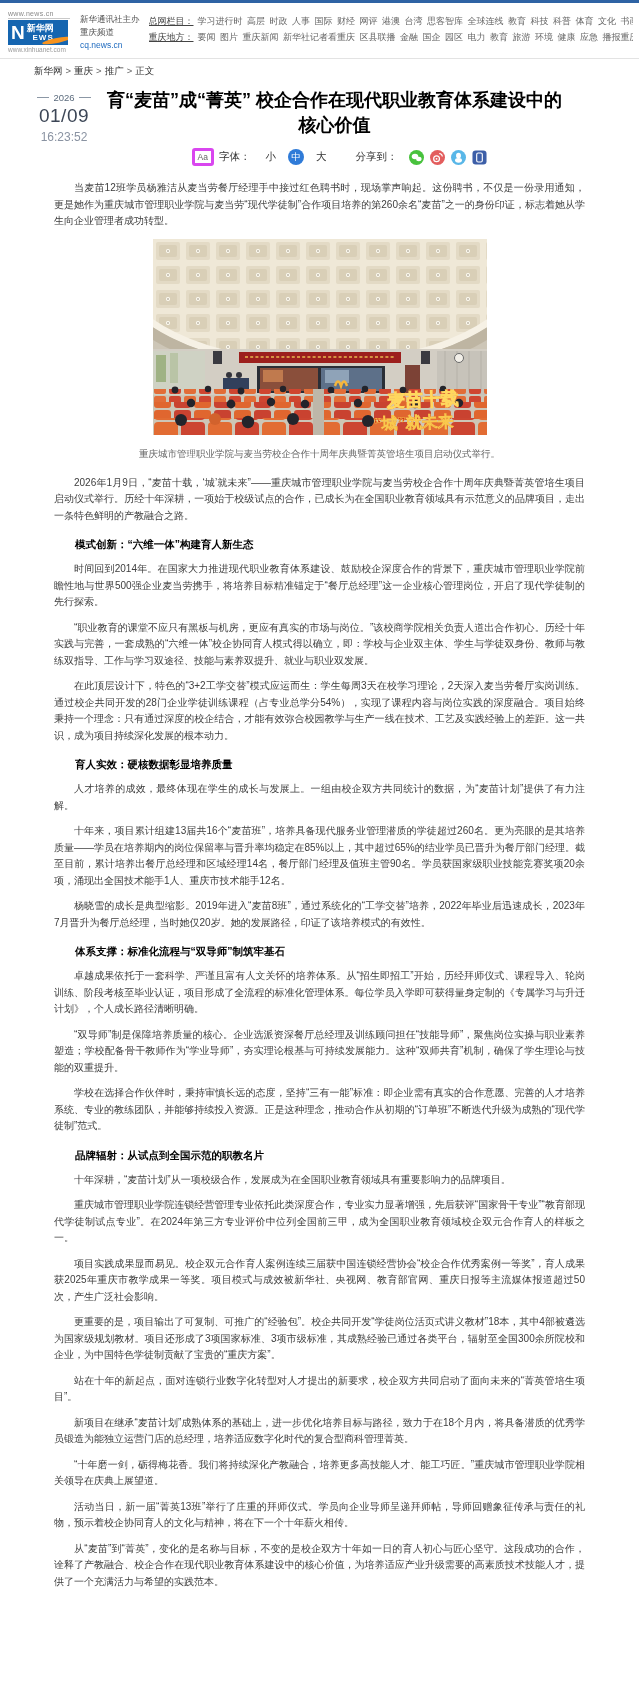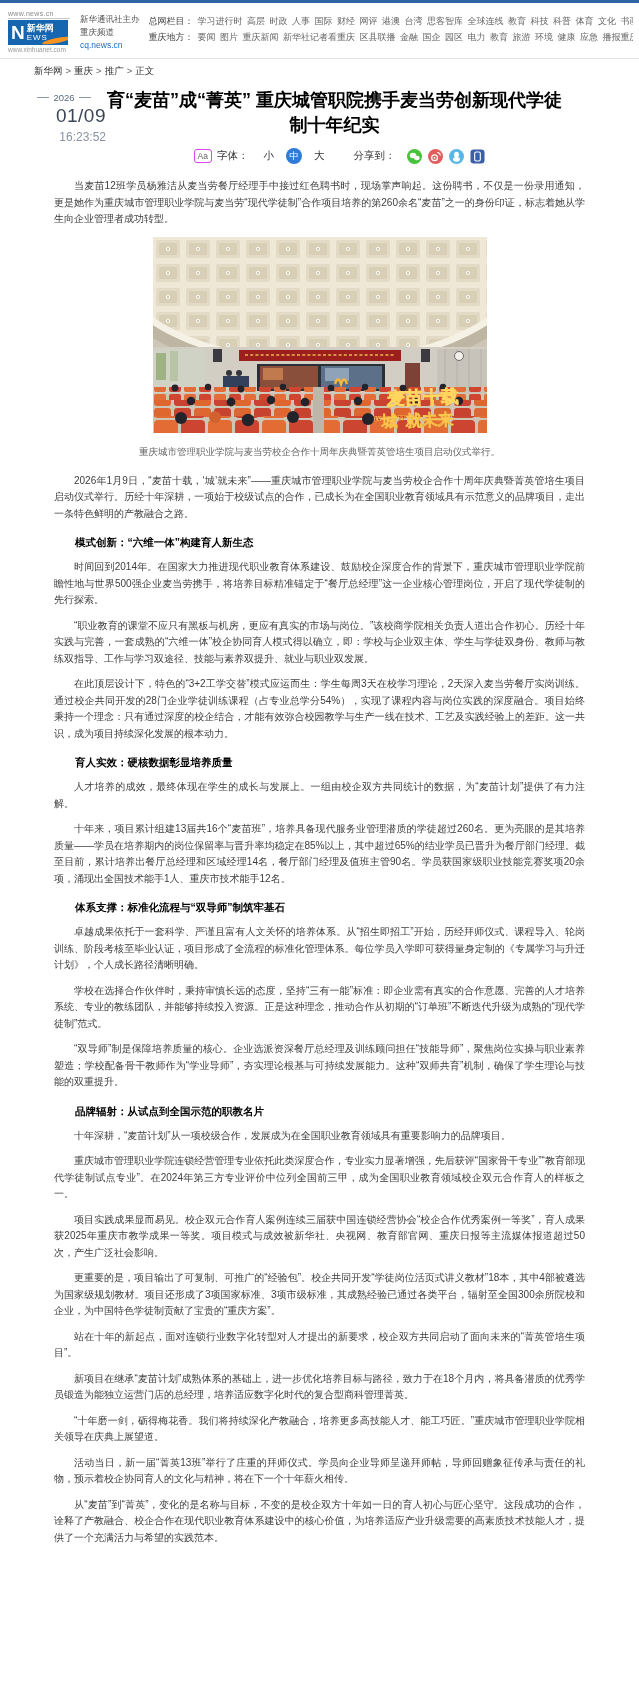--- a/index.html
+++ b/index.html
@@ -9,47 +9,47 @@
   .topline { height:3px; background:#2e63a4; }
 
   
   .site-header { display:flex; align-items:flex-start; padding:7px 6px 5px 8px; border-bottom:1px solid #e3e3e3; }
   .logo-wrap { width:62px; flex:0 0 auto; }
   .logo-top { font-size:7px; color:#8a8a8a; letter-spacing:.3px; border-bottom:1px solid #c9c9c9; padding-bottom:1px; margin-bottom:1px; white-space:nowrap; }
   .logo-box { width:60px; height:25px; background:#1565b0; position:relative; display:flex; align-items:center; padding-left:3px; overflow:hidden; }
   .logo-n { color:#fff; font-weight:bold; font-size:19px; line-height:1; }
   .logo-right { display:flex; flex-direction:column; margin-left:2px; }
   .logo-cn { color:#fff; font-size:9px; font-weight:bold; line-height:10px; white-space:nowrap; }
-  .logo-en { color:#fff; font-size:8px; font-weight:normal; letter-spacing:1px; line-height:9px; }
+  .logo-en { color:#fff; font-size:8px; font-weight:bold; letter-spacing:1px; line-height:9px;text-align:right; }
   .logo-swoosh { position:absolute; right:-4px; bottom:2px; width:30px; height:5px; background:#f7931e; border-radius:50% 60% 50% 60%; transform:rotate(-12deg); }
   .logo-bottom { font-size:6.5px; color:#9a9a9a; margin-top:1px; white-space:nowrap; }
   .sponsor-wrap { flex:0 0 auto; margin-left:10px; margin-top:3px; font-size:8.5px; color:#555; line-height:13px; white-space:nowrap; }
   .sponsor-wrap .cq { color:#1f6bbf; }
   .top-nav { flex:1 1 auto; margin-left:9px; margin-top:3px; overflow:hidden; }
   .nav-row { font-size:9px; color:#666; line-height:16px; white-space:nowrap; overflow:hidden; }
-  .nav-label { color:#444; margin-right:4px; }
+  .nav-label { color:#444; margin-right:4px;text-decoration:underline; }
   .nav-link { margin-right:4.5px; color:#666; cursor:pointer; }
 
   
   .breadcrumb { padding:6px 0 4px 34px; font-size:9.5px; color:#333; }
   .crumb { cursor:pointer; }
   .crumb-sep { color:#666; margin:0 3px; }
 
   
   .title-wrap { position:relative; padding-top:6px; }
-  .date-block { position:absolute; left:22px; top:10px; width:84px; text-align:right; }
+  .date-block { position:absolute; left:22px; top:10px; width:84px; text-align:center; }
   .date-year { display:flex; align-items:center; justify-content:center; font-size:9.5px; color:#5b6b7d; }
   .dline { width:12px; height:1px; background:#8b97a5; margin:0 4px; }
   .date-md { font-size:19px; color:#3c4656; letter-spacing:.5px; margin-top:2px; }
   .date-time { font-size:12px; color:#8a93a2; margin-top:3px; }
   h1.article-title { margin:0 70px 0 100px; text-align:center; font-size:18px; line-height:25px; color:#000; font-weight:bold; }
 
   
   .toolbar { display:flex; align-items:center; justify-content:center; margin:10px 0 6px 40px; font-size:10.5px; color:#333; }
-  .aa-box { border:1px solid #d946ef; border-radius:3px; font-size:8.5px; color:#666; padding:1px 3px; line-height:10px; margin-right:5px; }
+  .aa-box { border:3px solid #d946ef; border-radius:3px; font-size:8.5px; color:#666; padding:1px 3px; line-height:10px; margin-right:5px; }
   .font-label { color:#333; margin-right:8px; }
   .size-opt { margin:0 7px; cursor:pointer; color:#333; }
   .size-mid { width:16px; height:16px; border-radius:50%; background:#2f7bd8; color:#fff; font-size:9.5px; display:inline-flex; align-items:center; justify-content:center; margin:0 5px; cursor:pointer; }
   .share-label { margin:0 6px 0 22px; color:#333; }
   .share-ic { width:15px; height:15px; margin-left:6px; cursor:pointer; display:inline-block; }
 
   
   .article { padding:8px 54px 40px 54px; }
   p.para { font-size:10px; line-height:16.5px; color:#3d3d3d; text-indent:2em; text-align:justify; margin-bottom:9px; }
   h3.sec { font-size:10.5px; color:#000; font-weight:bold; text-indent:2em; margin:14px 0 9px 0; }
@@ -95,21 +95,21 @@
   <div class="title-wrap">
     <div class="date-block">
       <div class="date-year">
         <span class="dline"></span>
           <span>2026</span>
           <span class="dline"></span>
       </div>
       <div class="date-md">01/09</div>
       <div class="date-time">16:23:52</div>
     </div>
-    <h1 class="article-title">育“麦苗”成“菁英” 重庆城管职院携手麦当劳创新现代学徒制十年纪实</h1>
+    <h1 class="article-title">育“麦苗”成“菁英” 校企合作在现代职业教育体系建设中的核心价值</h1>
   </div>
 
   <div class="toolbar">
     <span class="aa-box">Aa</span>
     <span class="font-label">字体：</span>
     <span class="size-opt">小</span>
     <span class="size-mid">中</span>
     <span class="size-opt">大</span>
     <span class="share-label">分享到：</span>
     <svg class="share-ic" viewBox="0 0 16 16">
@@ -228,24 +228,25 @@
 
     <div id="article-rest">
         <p class="para">2026年1月9日，“麦苗十载，‘城’就未来”——重庆城市管理职业学院与麦当劳校企合作十周年庆典暨菁英管培生项目启动仪式举行。历经十年深耕，一项始于校级试点的合作，已成长为在全国职业教育领域具有示范意义的品牌项目，走出一条特色鲜明的产教融合之路。</p>
         <h3 class="sec">模式创新：“六维一体”构建育人新生态</h3>
         <p class="para">时间回到2014年。在国家大力推进现代职业教育体系建设、鼓励校企深度合作的背景下，重庆城市管理职业学院前瞻性地与世界500强企业麦当劳携手，将培养目标精准锚定于“餐厅总经理”这一企业核心管理岗位，开启了现代学徒制的先行探索。</p>
         <p class="para">“职业教育的课堂不应只有黑板与机房，更应有真实的市场与岗位。”该校商学院相关负责人道出合作初心。历经十年实践与完善，一套成熟的“六维一体”校企协同育人模式得以确立，即：学校与企业双主体、学生与学徒双身份、教师与教练双指导、工作与学习双途径、技能与素养双提升、就业与职业双发展。</p>
         <p class="para">在此顶层设计下，特色的“3+2工学交替”模式应运而生：学生每周3天在校学习理论，2天深入麦当劳餐厅实岗训练。通过校企共同开发的28门企业学徒训练课程（占专业总学分54%），实现了课程内容与岗位实践的深度融合。项目始终秉持一个理念：只有通过深度的校企结合，才能有效弥合校园教学与生产一线在技术、工艺及实践经验上的差距。这一共识，成为项目持续深化发展的根本动力。</p>
         <h3 class="sec">育人实效：硬核数据彰显培养质量</h3>
         <p class="para">人才培养的成效，最终体现在学生的成长与发展上。一组由校企双方共同统计的数据，为“麦苗计划”提供了有力注解。</p>
         <p class="para">十年来，项目累计组建13届共16个“麦苗班”，培养具备现代服务业管理潜质的学徒超过260名。更为亮眼的是其培养质量——学员在培养期内的岗位保留率与晋升率均稳定在85%以上，其中超过65%的结业学员已晋升为餐厅部门经理。截至目前，累计培养出餐厅总经理和区域经理14名，餐厅部门经理及值班主管90名。学员获国家级职业技能竞赛奖项20余项，涌现出全国技术能手1人、重庆市技术能手12名。</p>
+        <p class="para">杨晓雪的成长是典型缩影。2019年进入“麦苗8班”，通过系统化的“工学交替”培养，2022年毕业后迅速成长，2023年7月晋升为餐厅总经理，当时她仅20岁。她的发展路径，印证了该培养模式的有效性。</p>
         <h3 class="sec">体系支撑：标准化流程与“双导师”制筑牢基石</h3>
         <p class="para">卓越成果依托于一套科学、严谨且富有人文关怀的培养体系。从“招生即招工”开始，历经拜师仪式、课程导入、轮岗训练、阶段考核至毕业认证，项目形成了全流程的标准化管理体系。每位学员入学即可获得量身定制的《专属学习与升迁计划》，个人成长路径清晰明确。</p>
+        <p class="para">“双导师”制是保障培养质量的核心。企业选派资深餐厅总经理及训练顾问担任“技能导师”，聚焦岗位实操与职业素养塑造；学校配备骨干教师作为“学业导师”，夯实理论根基与可持续发展能力。这种“双师共育”机制，确保了学生理论与技能的双重提升。</p>
         <p class="para">学校在选择合作伙伴时，秉持审慎长远的态度，坚持“三有一能”标准：即企业需有真实的合作意愿、完善的人才培养系统、专业的教练团队，并能够持续投入资源。正是这种理念，推动合作从初期的“订单班”不断迭代升级为成熟的“现代学徒制”范式。</p>
-        <p class="para">“双导师”制是保障培养质量的核心。企业选派资深餐厅总经理及训练顾问担任“技能导师”，聚焦岗位实操与职业素养塑造；学校配备骨干教师作为“学业导师”，夯实理论根基与可持续发展能力。这种“双师共育”机制，确保了学生理论与技能的双重提升。</p>
         <h3 class="sec">品牌辐射：从试点到全国示范的职教名片</h3>
         <p class="para">十年深耕，“麦苗计划”从一项校级合作，发展成为在全国职业教育领域具有重要影响力的品牌项目。</p>
         <p class="para">重庆城市管理职业学院连锁经营管理专业依托此类深度合作，专业实力显著增强，先后获评“国家骨干专业”“教育部现代学徒制试点专业”。在2024年第三方专业评价中位列全国前三甲，成为全国职业教育领域校企双元合作育人的样板之一。</p>
         <p class="para">项目实践成果显而易见。校企双元合作育人案例连续三届获中国连锁经营协会“校企合作优秀案例一等奖”，育人成果获2025年重庆市教学成果一等奖。项目模式与成效被新华社、央视网、教育部官网、重庆日报等主流媒体报道超过50次，产生广泛社会影响。</p>
         <p class="para">更重要的是，项目输出了可复制、可推广的“经验包”。校企共同开发“学徒岗位活页式讲义教材”18本，其中4部被遴选为国家级规划教材。项目还形成了3项国家标准、3项市级标准，其成熟经验已通过各类平台，辐射至全国300余所院校和企业，为中国特色学徒制贡献了宝贵的“重庆方案”。</p>
         <p class="para">站在十年的新起点，面对连锁行业数字化转型对人才提出的新要求，校企双方共同启动了面向未来的“菁英管培生项目”。</p>
         <p class="para">新项目在继承“麦苗计划”成熟体系的基础上，进一步优化培养目标与路径，致力于在18个月内，将具备潜质的优秀学员锻造为能独立运营门店的总经理，培养适应数字化时代的复合型商科管理菁英。</p>
         <p class="para">“十年磨一剑，砺得梅花香。我们将持续深化产教融合，培养更多高技能人才、能工巧匠。”重庆城市管理职业学院相关领导在庆典上展望道。</p>
         <p class="para">活动当日，新一届“菁英13班”举行了庄重的拜师仪式。学员向企业导师呈递拜师帖，导师回赠象征传承与责任的礼物，预示着校企协同育人的文化与精神，将在下一个十年薪火相传。</p>
         <p class="para">从“麦苗”到“菁英”，变化的是名称与目标，不变的是校企双方十年如一日的育人初心与匠心坚守。这段成功的合作，诠释了产教融合、校企合作在现代职业教育体系建设中的核心价值，为培养适应产业升级需要的高素质技术技能人才，提供了一个充满活力与希望的实践范本。</p>

